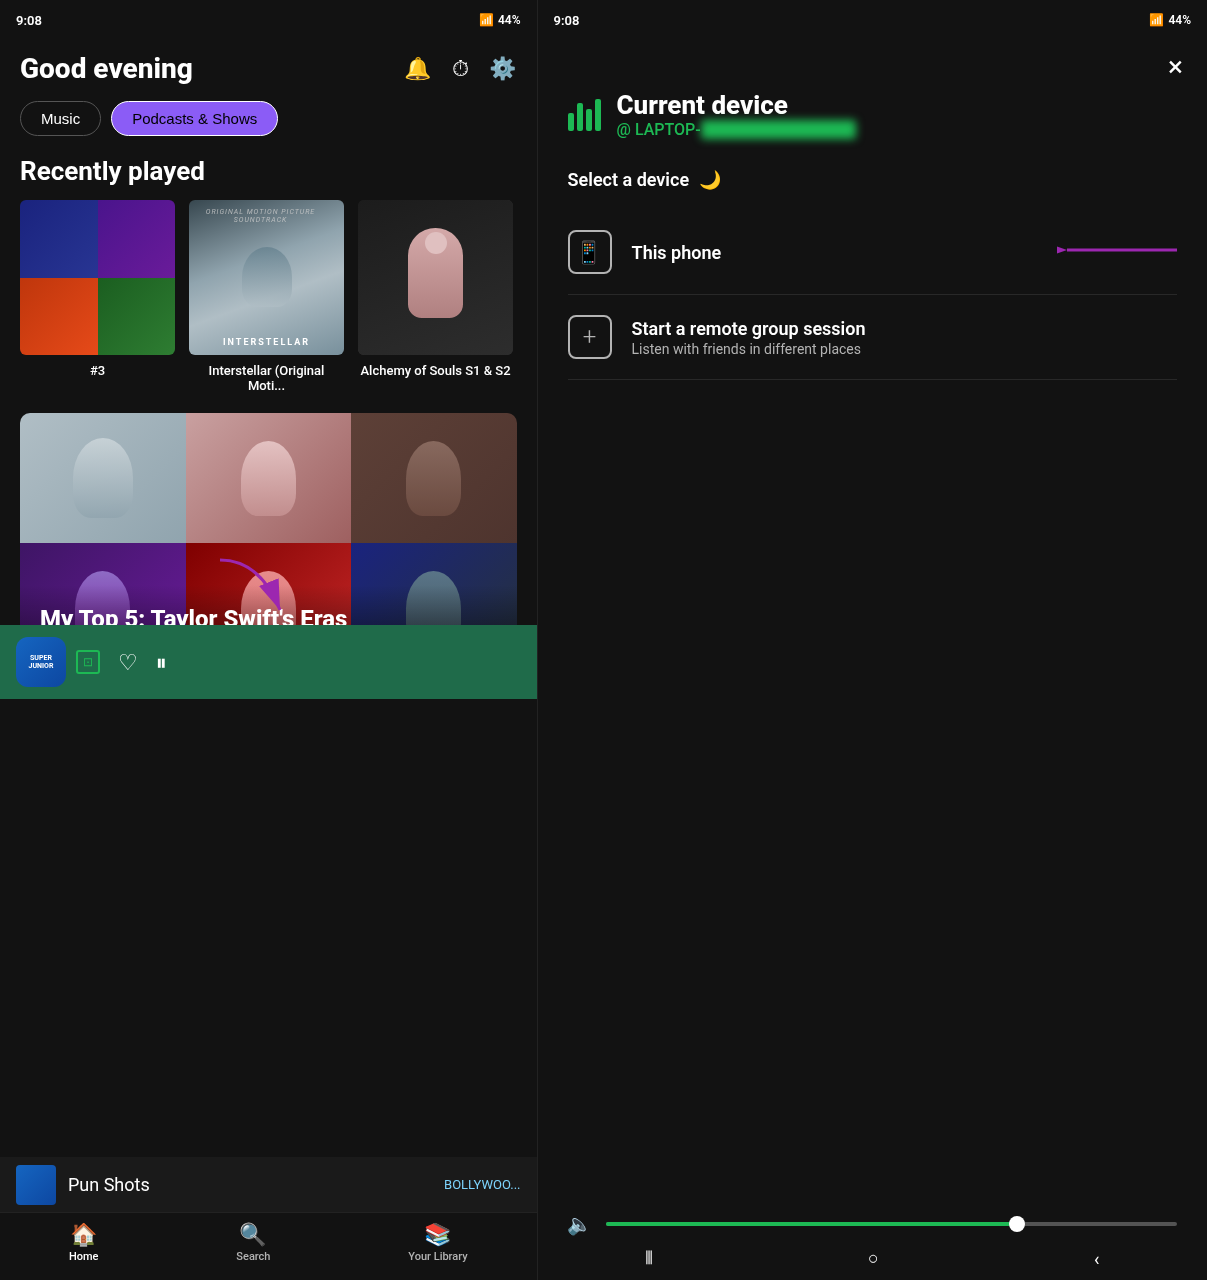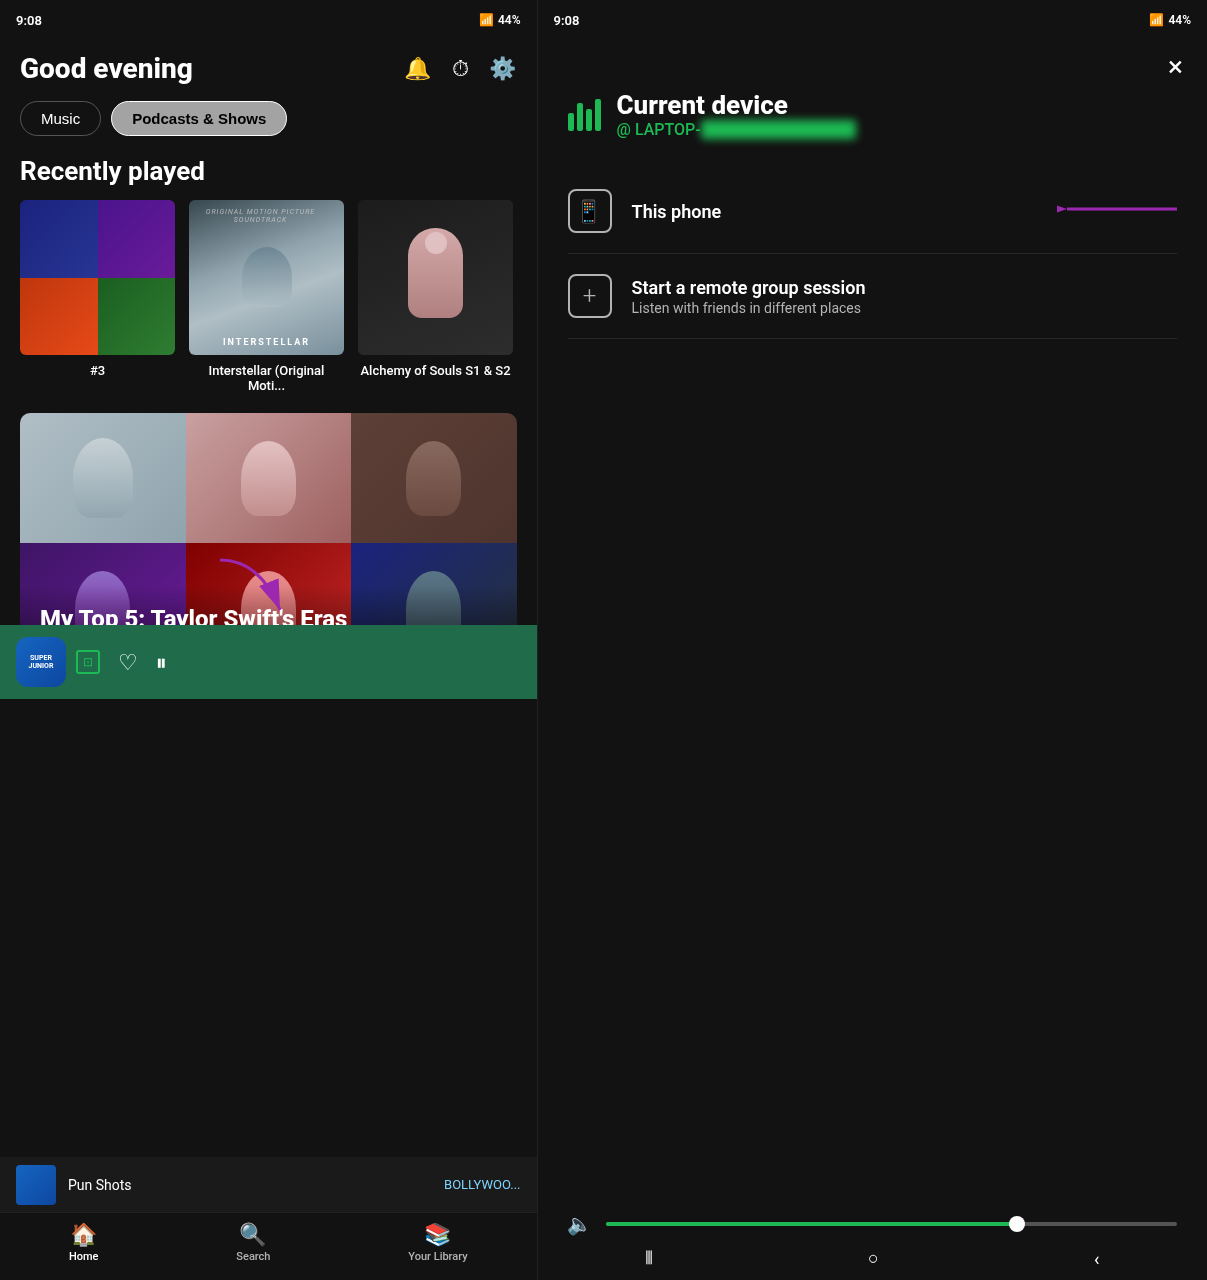--- a/index.html
+++ b/index.html
@@ -79,24 +79,23 @@
       padding: 8px 20px;
       border-radius: 20px;
       border: 1px solid #555;
       background: transparent;
       color: #fff;
       font-size: 15px;
       font-weight: 500;
       cursor: pointer;
     }
     .filter-tab.active {
-      background: #a3a3a3;
+      background: #8b5cf6;
       color: #000;
       border-color: #fff;
-      font-weight: bold;
     }
 
     
     .section-title {
       font-size: 26px;
       font-weight: 700;
       color: #fff;
       padding: 6px 20px 14px;
     }
 
@@ -600,21 +599,21 @@
     </div>
     <div class="mini-controls">
       <span class="mini-ctrl" style="border:2px solid #1DB954;border-radius:3px;padding:3px 5px;font-size:12px;color:#1DB954;">⊡</span>
       <span class="mini-ctrl">♡</span>
       <span class="mini-ctrl">⏸</span>
     </div>
   </div>
 
   <div class="bottom-peek" style="position:absolute;bottom:68px;left:0;right:0;background:#1a1a1a;height:55px;display:flex;align-items:center;padding:0 16px;gap:12px;z-index:5;overflow:hidden;">
     <div style="width:40px;height:40px;border-radius:4px;background:linear-gradient(135deg,#1565c0,#0d47a1);flex-shrink:0;"></div>
-    <span style="color:#fff;font-size:14px;">Pun Shots</span>
+    <span style="color:#fff;font-size:18px;">Pun Shots</span>
     <div style="margin-left:auto;display:flex;gap:16px;align-items:center;">
       <span style="color:#7dd3fc;font-size:13px;">BOLLYWOO...</span>
     </div>
   </div>
 
   <div class="bottom-nav" style="z-index:30;">
     <div class="nav-item active">
       <span class="nav-icon">🏠</span>
       <span class="nav-label">Home</span>
     </div>
@@ -661,20 +660,24 @@
         <div class="eq-bar" style="height:32px;"></div>
       </div>
       <div class="current-device-info">
         <div class="current-device-title">Current device</div>
         <div class="current-device-name">
           <span>@ LAPTOP-</span><span class="device-name-blur">XXXXXXXXXXXXXXX</span>
         </div>
       </div>
     </div>
 
+    <div class="select-device-label">
+      <span>Select a device</span>
+      <span>🌙</span>
+    </div>
 
     <div class="device-list">
 
       <div class="device-item" style="position:relative;">
         <div class="device-item-icon">
           <span>📱</span>
         </div>
         <div>
           <div class="device-item-label">This phone</div>
         </div>

